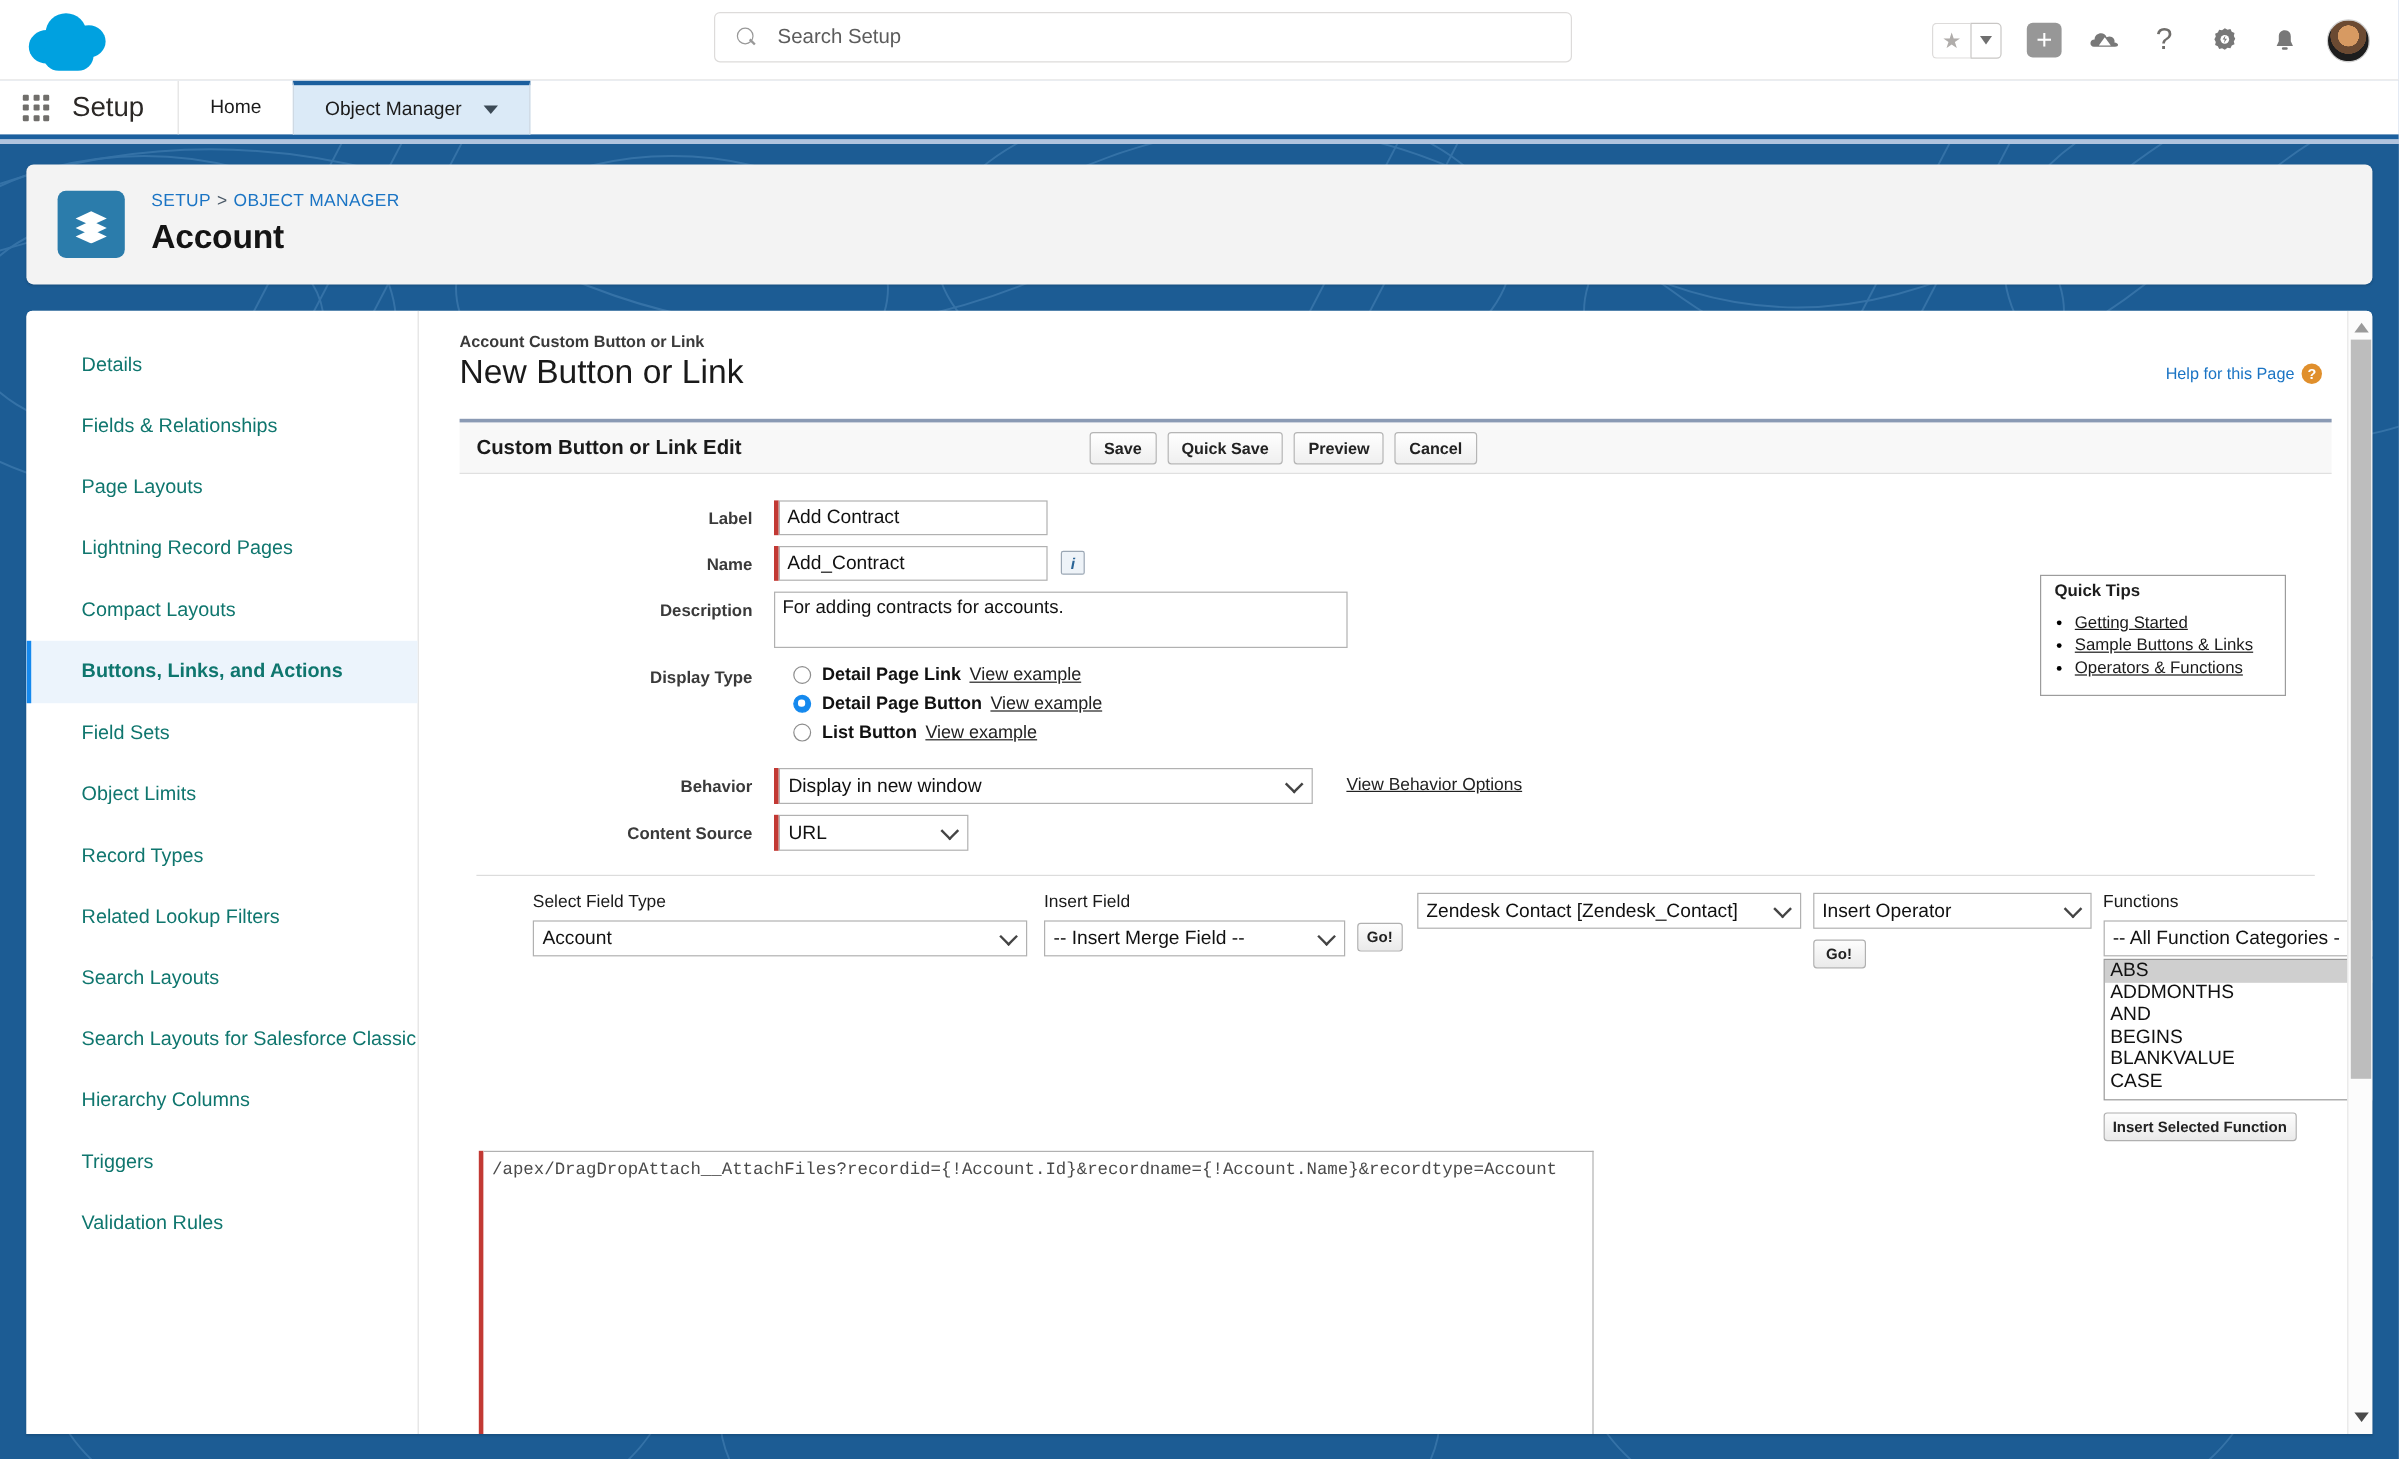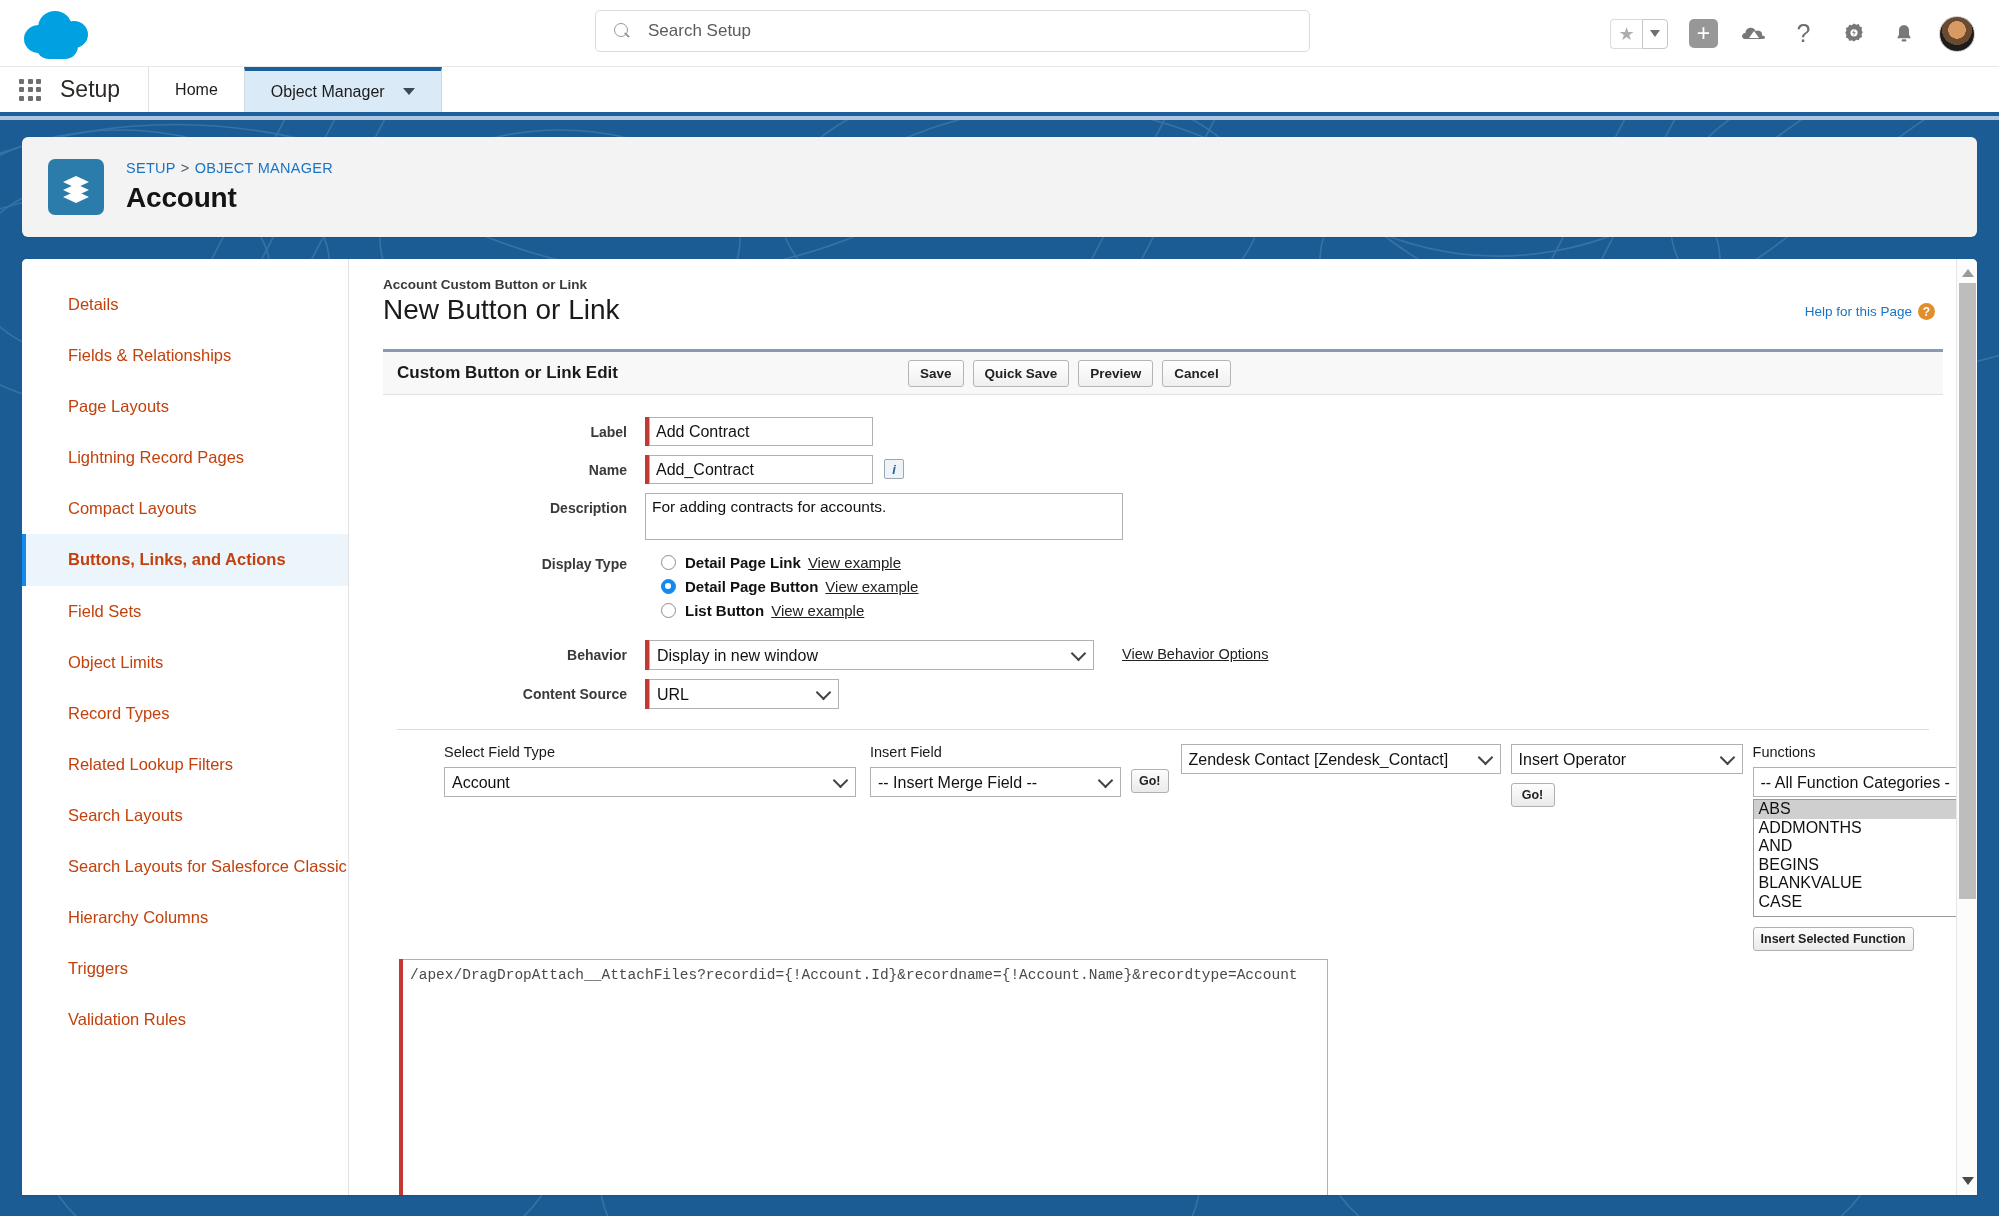--- a/index.html
+++ b/index.html
@@ -188,21 +188,21 @@
 
   
   .obj-sidebar {
     width: 327px; flex: none;
     border-right: 1px solid #e2e2e2;
     padding-top: 20px;
     background: #fff;
   }
   .side-item {
     padding: 14px 0 14px 42px;
-    font-size: 16.5px; color: #c2410c;
+    font-size: 16.5px; color: #0f766e;
     line-height: 1.4;
     border-left: 4px solid transparent;
   }
   .side-item.active {
     background: #ecf4fc;
     border-left: 4px solid #1589ee;
     font-weight: 700;
   }
 
   
@@ -520,20 +520,28 @@
         <span class="btn-row">
           <button class="sf-btn">Save</button>
           <button class="sf-btn">Quick Save</button>
           <button class="sf-btn">Preview</button>
           <button class="sf-btn">Cancel</button>
         </span>
       </div>
 
       <div class="fieldzone">
 
+        <div class="quick-tips">
+          <div class="qt-legend">Quick Tips</div>
+          <ul>
+            <li><a href="#">Getting Started</a></li>
+            <li><a href="#">Sample Buttons &amp; Links</a></li>
+            <li><a href="#">Operators &amp; Functions</a></li>
+          </ul>
+        </div>
 
         <div class="frow">
           <div class="flabel">Label</div>
           <div class="fctl">
             <span class="req-bar"></span>
             <input class="txt-in w-label" type="text" value="Add Contract" style="">
           </div>
         </div>
 
         <div class="frow">
@@ -584,21 +592,21 @@
             </span>
             <a class="behavior-link" href="#">View Behavior Options</a>
           </div>
         </div>
 
         <div class="frow">
           <div class="flabel">Content Source</div>
           <div class="fctl">
             <span class="req-bar"></span>
             <span class="sel-wrap">
-              <select class="sel" style="width:190px;">
+              <select class="sel" style="width:158px;">
                 <option>URL</option>
               </select>
             </span>
           </div>
         </div>
       </div>
 
       <div class="divider"></div>
 
       <div class="builder">

